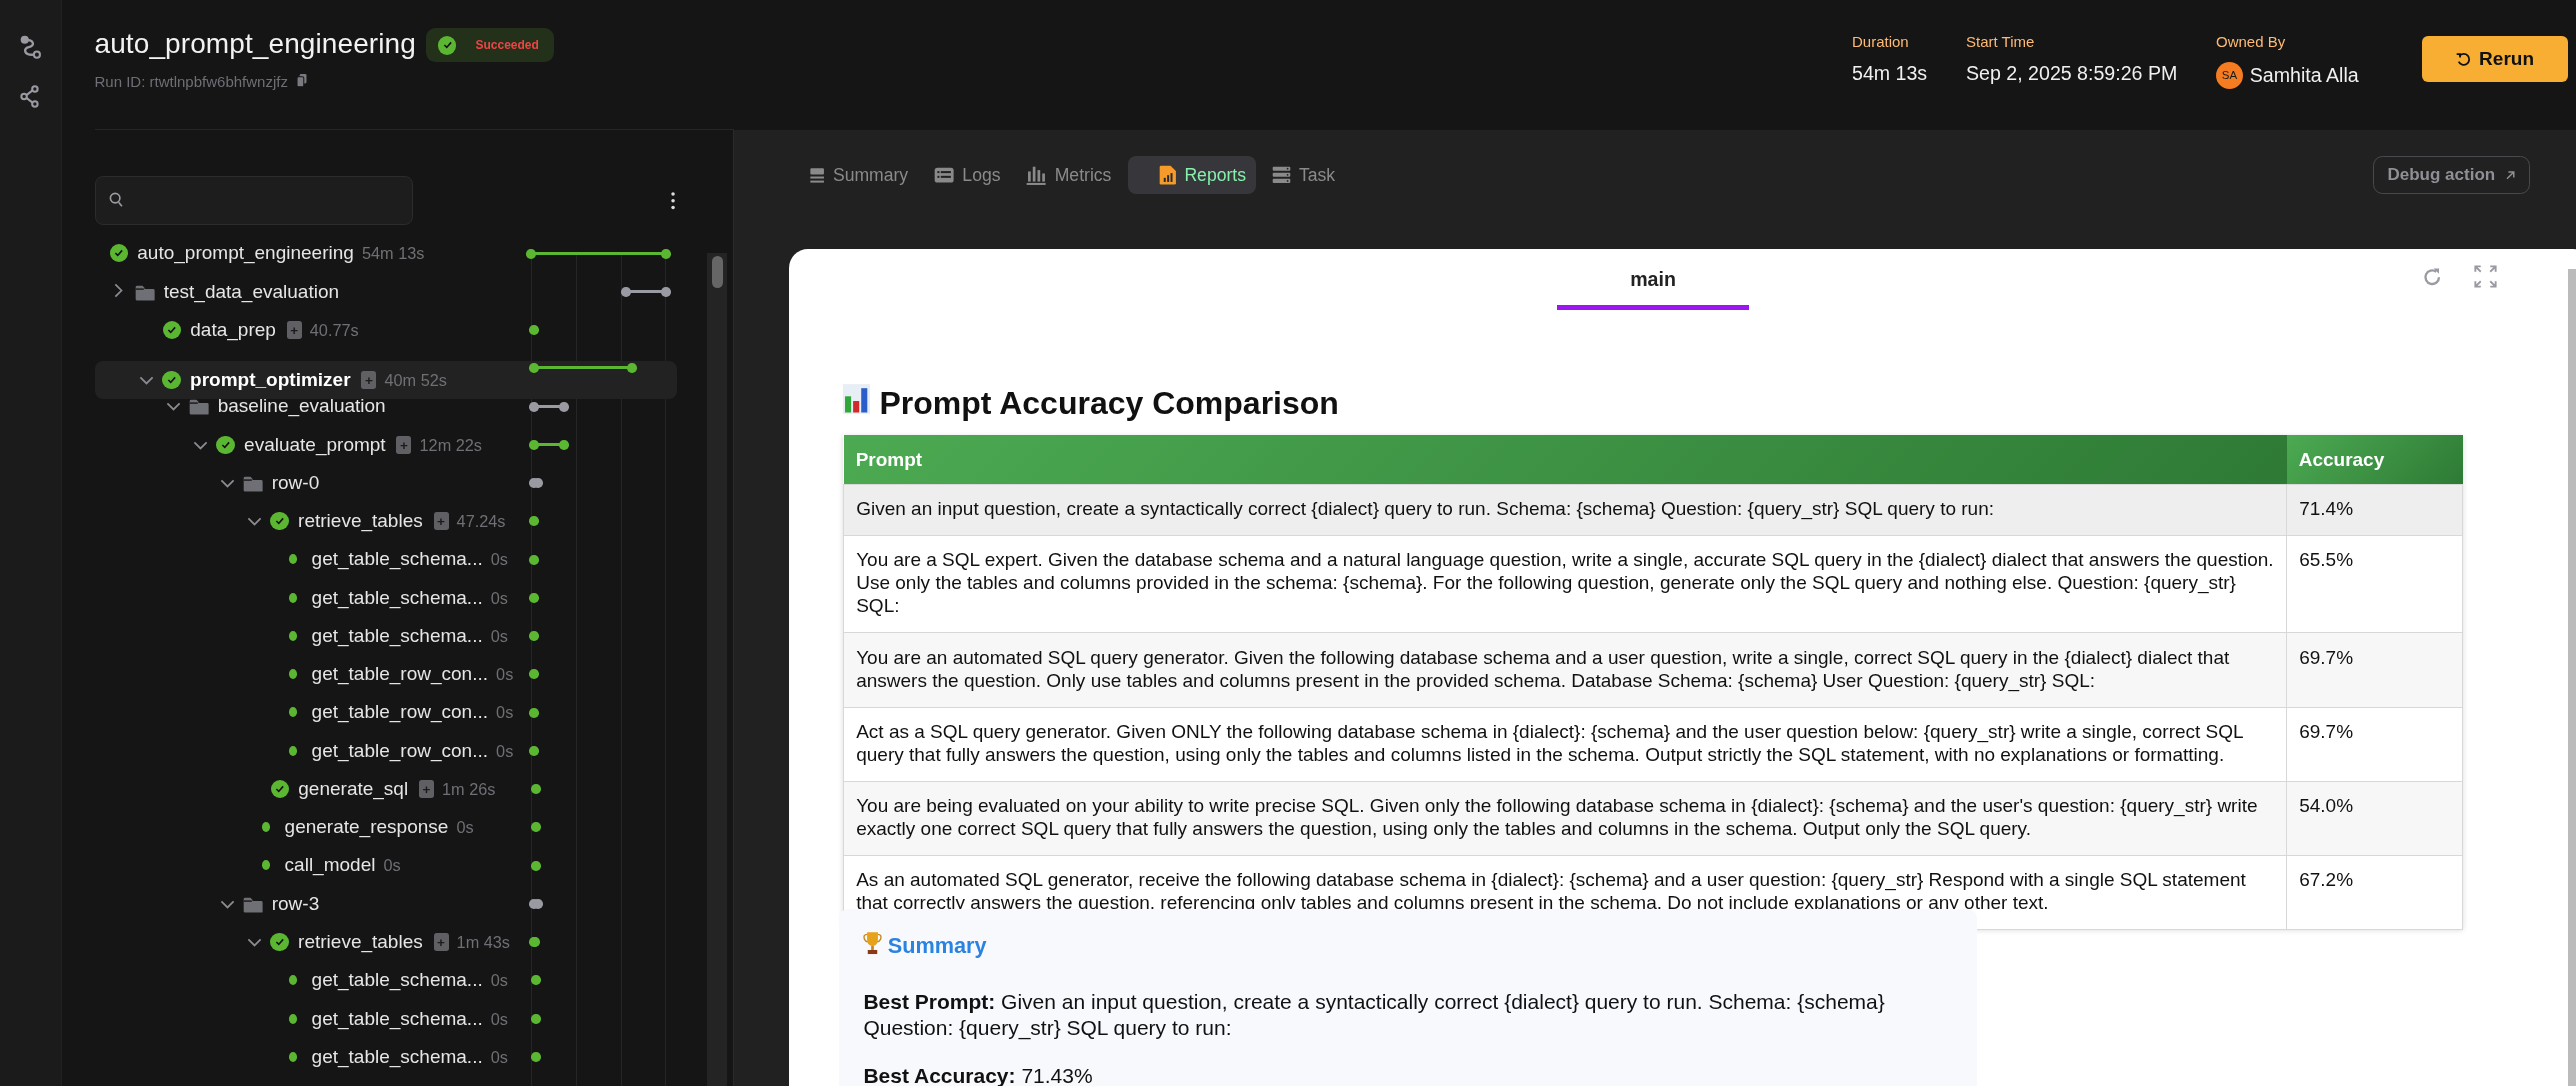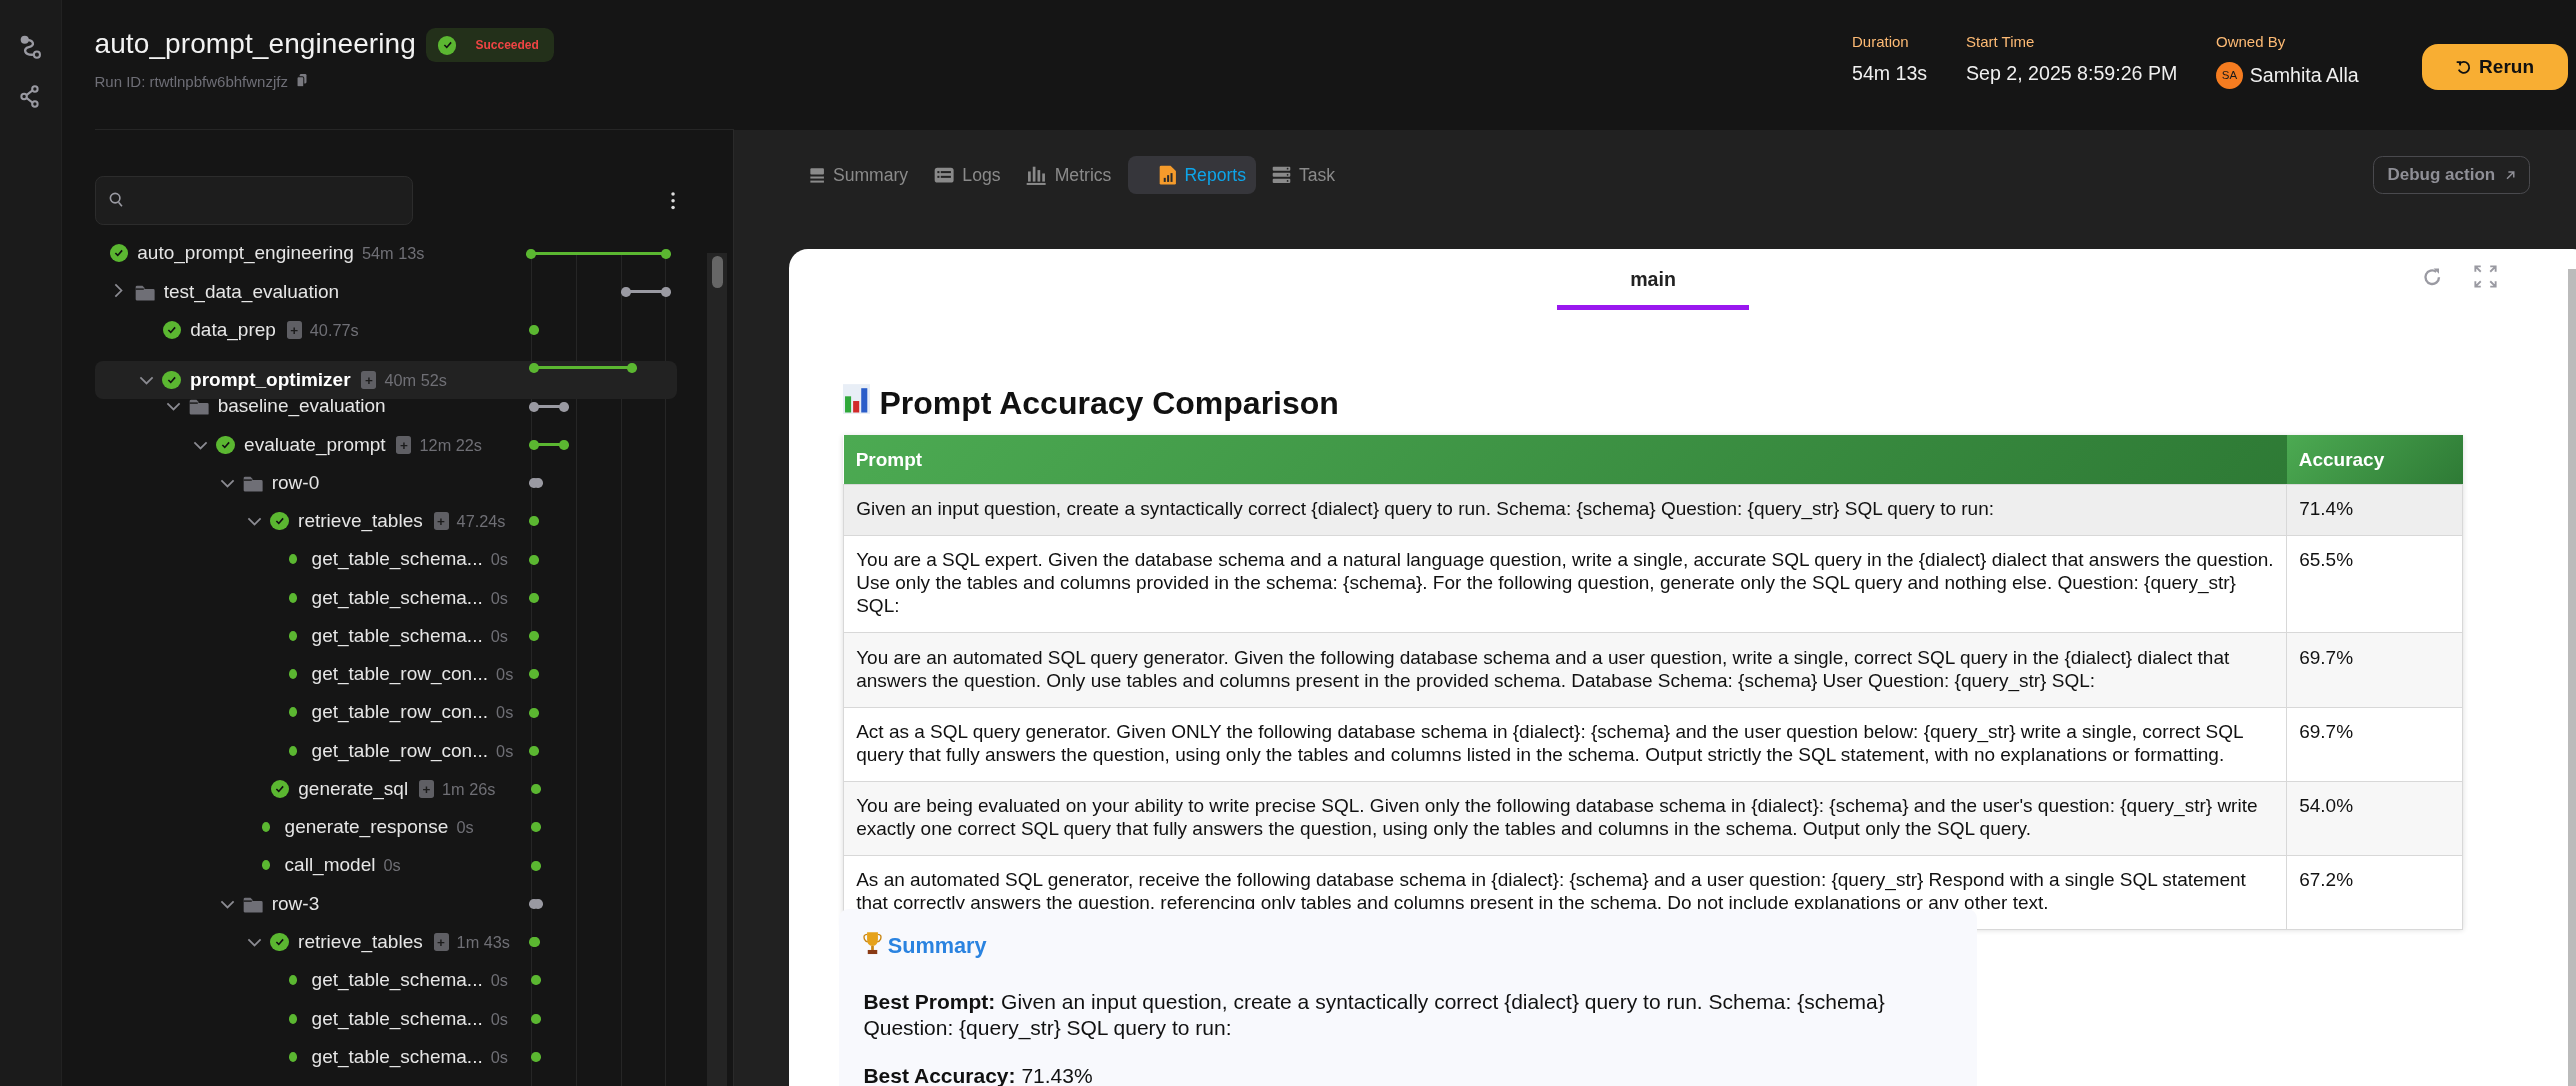--- a/index.html
+++ b/index.html
@@ -14,21 +14,21 @@
   .header { position: absolute; left: 62px; top: 0; right: 0; height: 130px; background: #151515; }
   .hdr-divider { position: absolute; left: 95px; top: 129px; width: 639px; height: 1.4px; background: #262626; }
   .title { position: absolute; left: 95px; top: 28.4px; font-size: 28px; color: #f2f2f2; letter-spacing: 0.1px; }
   .badge { position: absolute; left: 364px; top: 28.4px; height: 34px; padding: 0 15px 0 12.2px; border-radius: 9.5px; background: #23301a; display: flex; align-items: center; gap: 9.5px; }
   .badge .txt { color: #ef4444; font-size: 12px; font-weight: 600; }
   .runid { position: absolute; left: 95px; top: 73px; font-size: 15px; color: #6e6e76; display: flex; align-items: center; gap: 9.5px; }
   .meta { position: absolute; top: 32.5px; }
   .meta .lbl { font-size: 15px; color: #fdba74; margin-bottom: 12.2px; }
   .meta .val { font-size: 19.6px; color: #f0f0f0; display: flex; align-items: center; gap: 6.8px; }
   .avatar { width: 27px; height: 27px; border-radius: 50%; background: #f57c20; color: #1a1a1a; font-size: 11.5px; display: flex; align-items: center; justify-content: center; }
-  .rerun { position: absolute; left: 2422px; top: 36px; width: 146px; height: 46px; border-radius: 16px; background: #f8ae33; color: #111; font-size: 19px; font-weight: 700; display: flex; align-items: center; justify-content: center; gap: 8.1px; border: none; margin-top: 8px; }
+  .rerun { position: absolute; left: 2422px; top: 36px; width: 146px; height: 46px; border-radius: 6px; background: #f8ae33; color: #111; font-size: 19px; font-weight: 700; display: flex; align-items: center; justify-content: center; gap: 8.1px; border: none; }
 
   
   .tree-panel { position: absolute; left: 62px; top: 130px; width: 671px; height: 956px; background: #151515; }
   .search { position: absolute; left: 32.5px; top: 46px; width: 318px; height: 49px; border: 1.4px solid #2c2c2c; border-radius: 8.1px; background: #1d1d1d; display: flex; align-items: center; padding-left: 13.5px; }
   .search input { background: transparent; border: none; outline: none; color: #ddd; font-size: 16.3px; margin-left: 9.5px; width: 271px; }
   .kebab { position: absolute; left: 601px; top: 56px; width: 20.3px; height: 30px; display: flex; align-items: center; justify-content: center; }
   .tree-scroll { position: absolute; left: 645px; top: 123px; width: 20.3px; height: 833px; background: #242424; }
   .tree-scroll .thumb { position: absolute; left: 5.4px; top: 2.7px; width: 10.8px; height: 32.5px; border-radius: 5.4px; background: #666; }
   .gridline { position: absolute; top: 123px; width: 1.4px; height: 833px; background: #262626; }
   .row { position: absolute; left: 32.5px; width: 582px; height: 38px; display: flex; align-items: center; font-size: 19px; color: #e6e6e6; }
@@ -42,21 +42,21 @@
   .dot { width: 8.1px; height: 9.5px; border-radius: 50%; background: #5bb731; display: inline-block; margin-right: 15px; flex: 0 0 auto; }
   .folder { width: 20.3px; height: 16.3px; margin-right: 8.1px; flex: 0 0 auto; }
   .tl { position: absolute; height: 9.5px; }
   .tl .bar { position: absolute; top: 3.4px; height: 2.7px; }
   .tl .cap { position: absolute; top: 0; width: 9.5px; height: 9.5px; border-radius: 50%; }
 
   
   .right { position: absolute; left: 733px; top: 130px; right: 0; bottom: 0; background: #212121; border-left: 1.4px solid #2a2a2a; }
   .tabs { position: absolute; left: 65px; top: 26px; display: flex; gap: 6.8px; }
   .tab { height: 38px; padding: 0 9.5px; border-radius: 8.1px; display: flex; align-items: center; gap: 8.1px; font-size: 17.6px; color: #8a8a8a; }
-  .tab.active { background: #36363b; color: #0ea5e9; padding-left: 31px; }
+  .tab.active { background: #36363b; color: #86efac; padding-left: 31px; }
   .debug { position: absolute; left: 1639px; top: 26.4px; height: 38px; padding: 0 13.5px; border: 1.4px solid #4a4a4e; border-radius: 9.5px; color: #8f8f96; font-size: 17px; font-weight: 600; display: flex; align-items: center; gap: 9.5px; background: transparent; }
 
   .report { position: absolute; left: 55px; top: 119px; width: 1803px; height: 853px; background: #ffffff; border-radius: 19px 19px 0 0; overflow: hidden; }
   .rep-scroll { position: absolute; right: 12.2px; top: 20.3px; width: 12.2px; height: 840px; background: #bbbbbb; }
   .rep-tab { position: absolute; left: 768px; top: 19px; width: 192px; text-align: center; color: #222; font-size: 19.6px; font-weight: 700; }
   .rep-tab-line { position: absolute; left: 768px; top: 56px; width: 192px; height: 4.7px; background: #9a18ef; }
   .rep-refresh { position: absolute; left: 1631px; top: 16.3px; }
   .rep-expand { position: absolute; left: 1685px; top: 16.3px; }
 
   .rep-h1 { position: absolute; left: 54px; top: 135px; font-size: 32px; font-weight: 700; color: #111; display: flex; align-items: center; gap: 9.5px; }

